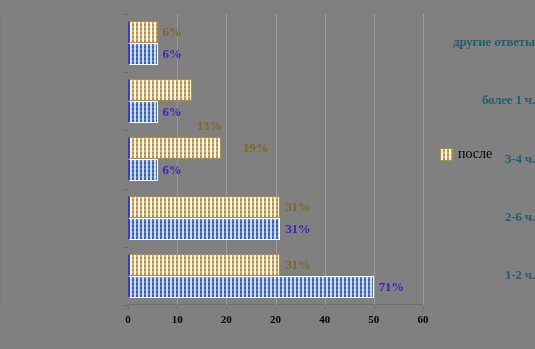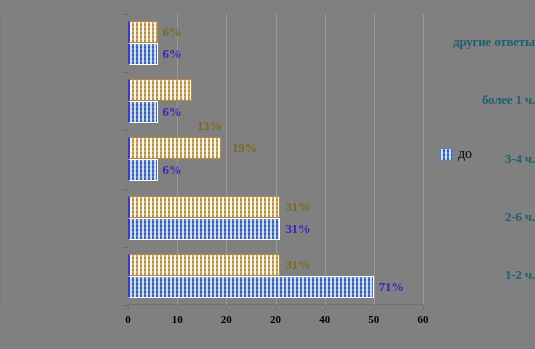--- a/index.html
+++ b/index.html
@@ -270,38 +270,38 @@
         <div class="bar-label lbl-before" style="top: 29.1px; left: 250.833px;">71%</div>
       </div>
       <div class="cat-group" style="top: 174.6px; height: 58.2px;">
         <div class="bar series-after" style="top: 7.1px; width: 152.417px;"></div>
         <div class="bar-label lbl-after" style="top: 7.1px; left: 157.417px;">31%</div>
         <div class="bar series-before" style="top: 29.1px; width: 152.417px;"></div>
         <div class="bar-label lbl-before" style="top: 29.1px; left: 157.417px;">31%</div>
       </div>
       <div class="cat-group" style="top: 116.4px; height: 58.2px;">
         <div class="bar series-after" style="top: 7.1px; width: 93.4167px;"></div>
-        <div class="bar-label lbl-after" style="top: 7.1px; left: 104px;">19%</div>
+        <div class="bar-label lbl-after" style="top: 7.1px; left: 115px;">19%</div>
         <div class="bar series-before" style="top: 29.1px; width: 29.5px;"></div>
         <div class="bar-label lbl-before" style="top: 29.1px; left: 34.5px;">6%</div>
       </div>
       <div class="cat-group" style="top: 58.2px; height: 58.2px;">
         <div class="bar series-after" style="top: 7.1px; width: 63.9167px;"></div>
         <div class="bar-label lbl-after" style="top: 7.1px; left: 68.9167px; margin-top: 36px;">13%</div>
         <div class="bar series-before" style="top: 29.1px; width: 29.5px;"></div>
         <div class="bar-label lbl-before" style="top: 29.1px; left: 34.5px;">6%</div>
       </div>
       <div class="cat-group" style="top: 0px; height: 58.2px;">
         <div class="bar series-after" style="top: 7.1px; width: 29.5px;"></div>
         <div class="bar-label lbl-after" style="top: 7.1px; left: 34.5px;">6%</div>
         <div class="bar series-before" style="top: 29.1px; width: 29.5px;"></div>
         <div class="bar-label lbl-before" style="top: 29.1px; left: 34.5px;">6%</div>
       </div>
     </div>
 
   <div id="legend">
       <div class="legend-row">
-        <span class="legend-swatch series-before"></span>
-        <span class="legend-text">до</span>
+        <span class="legend-swatch series-after"></span>
+        <span class="legend-text">после</span>
       </div>
     </div>
 
 </div>
 
 </body></html>

